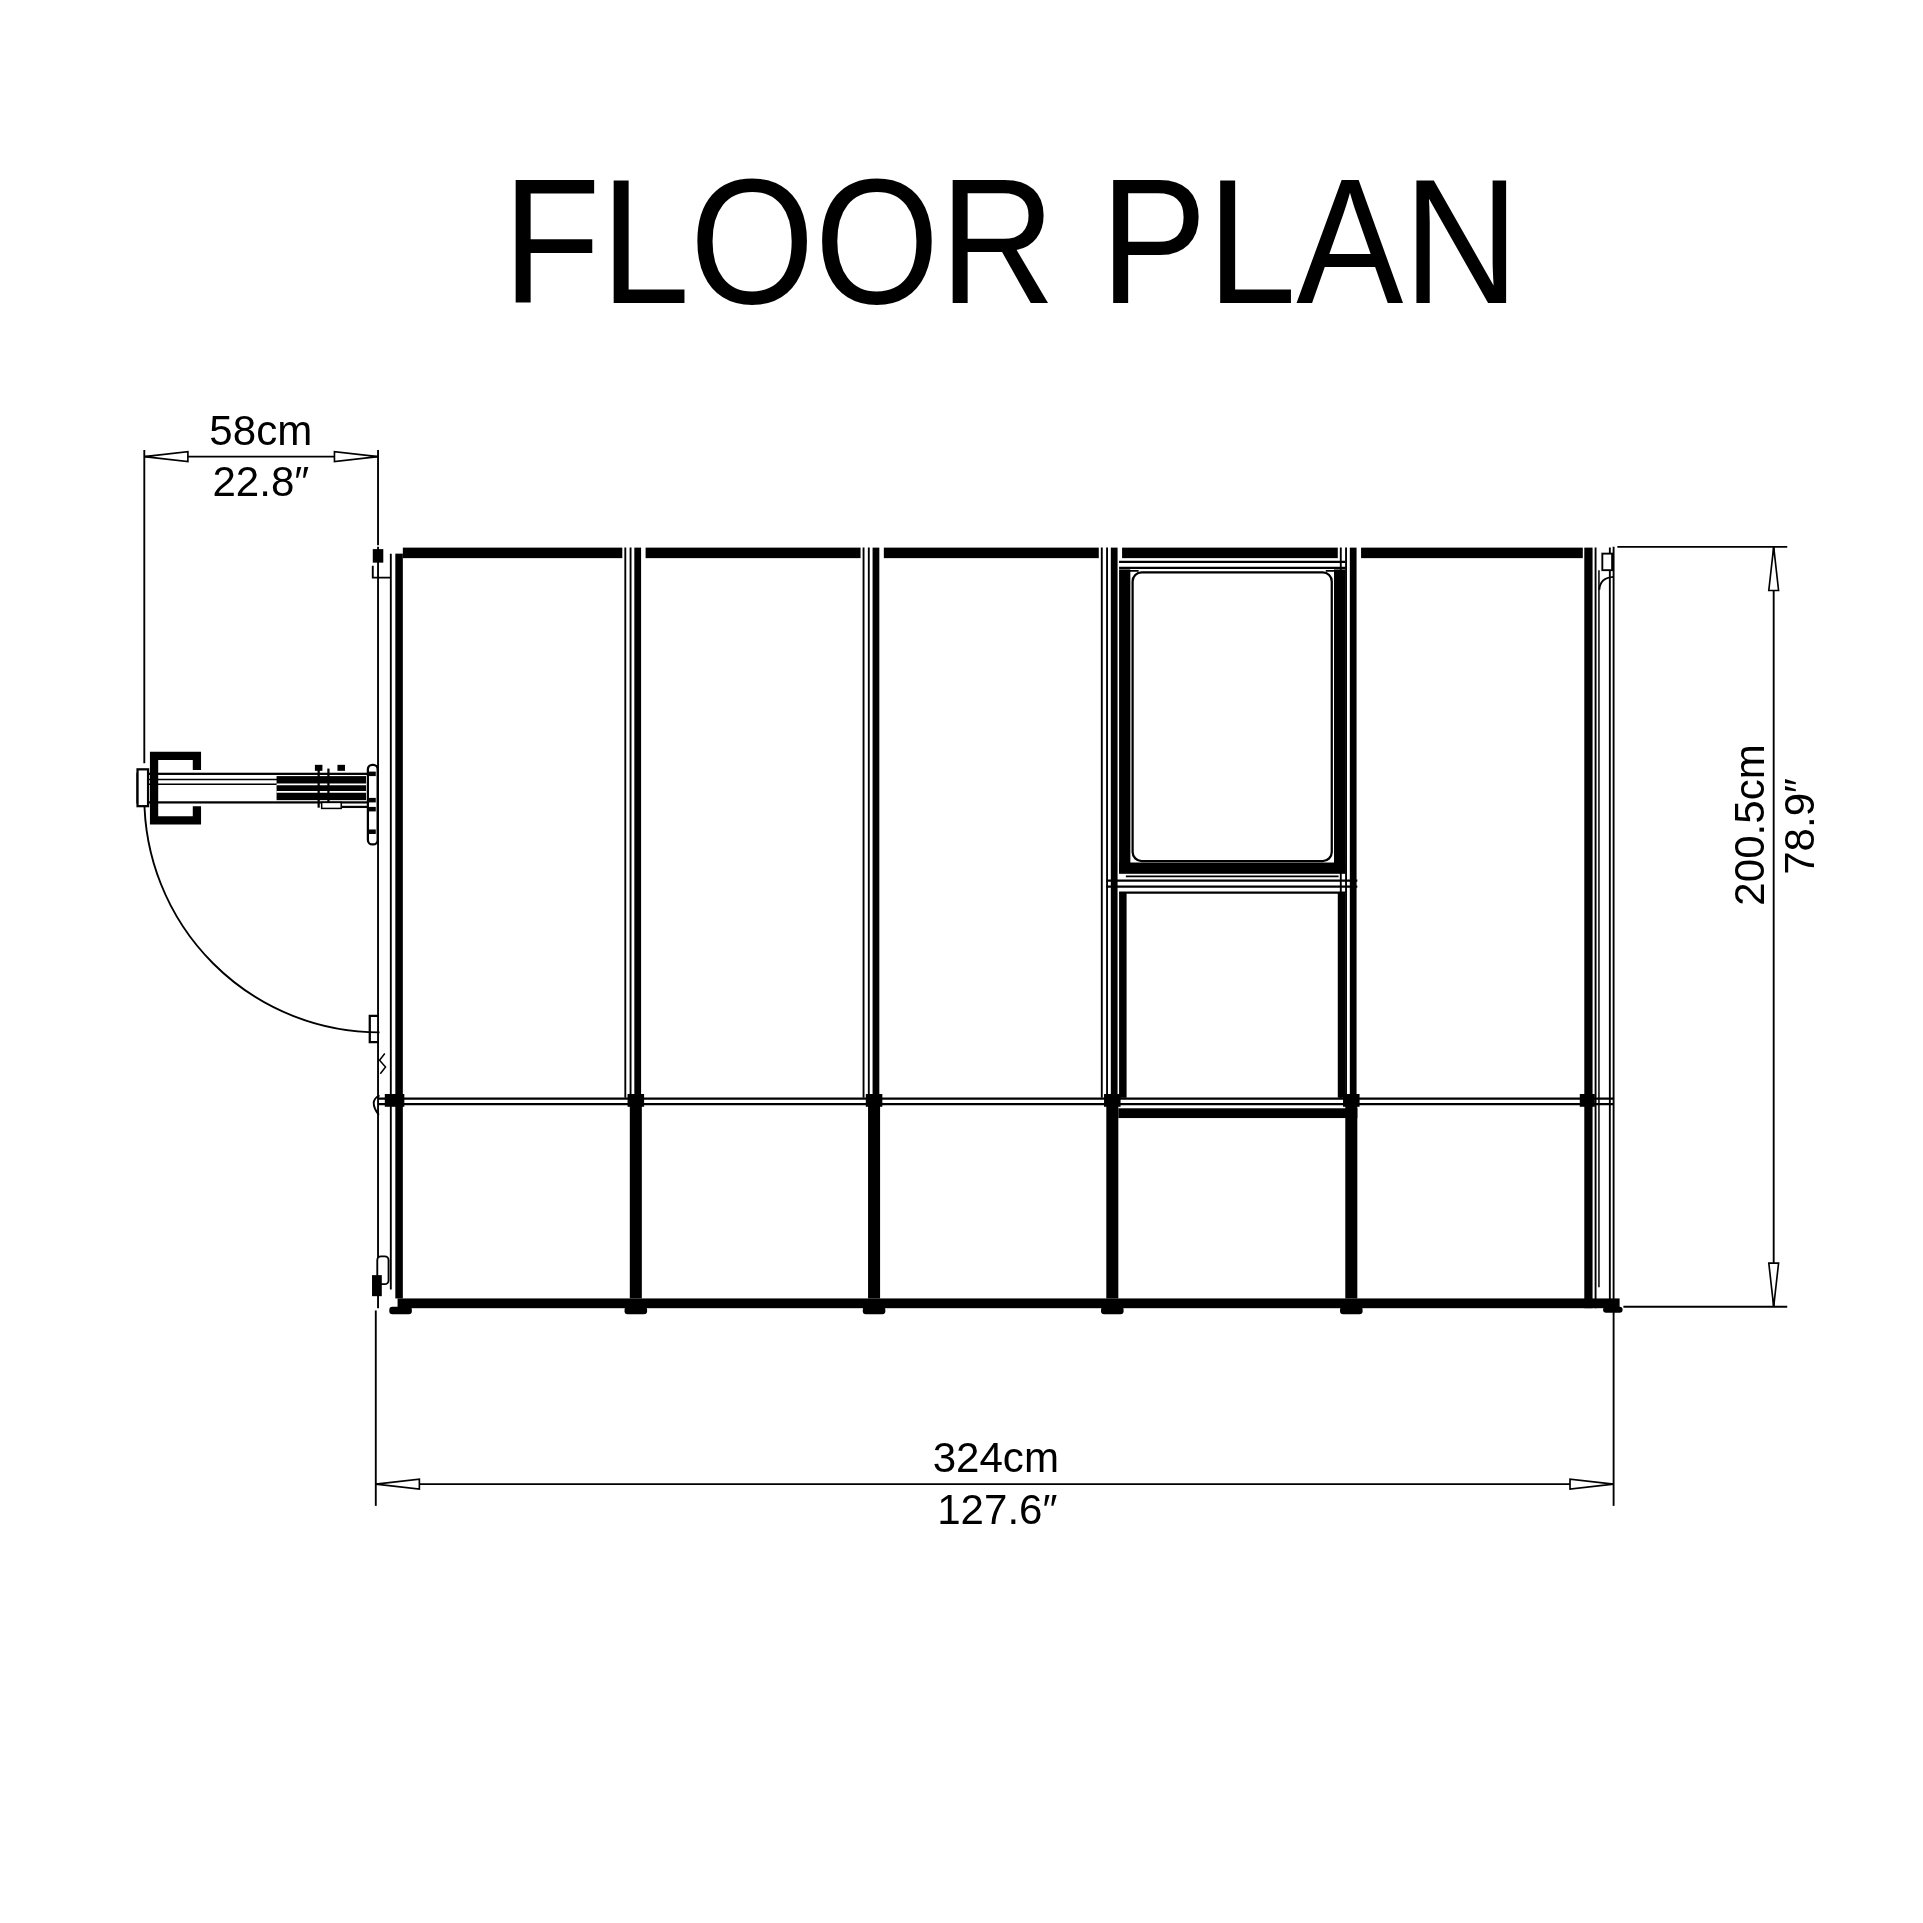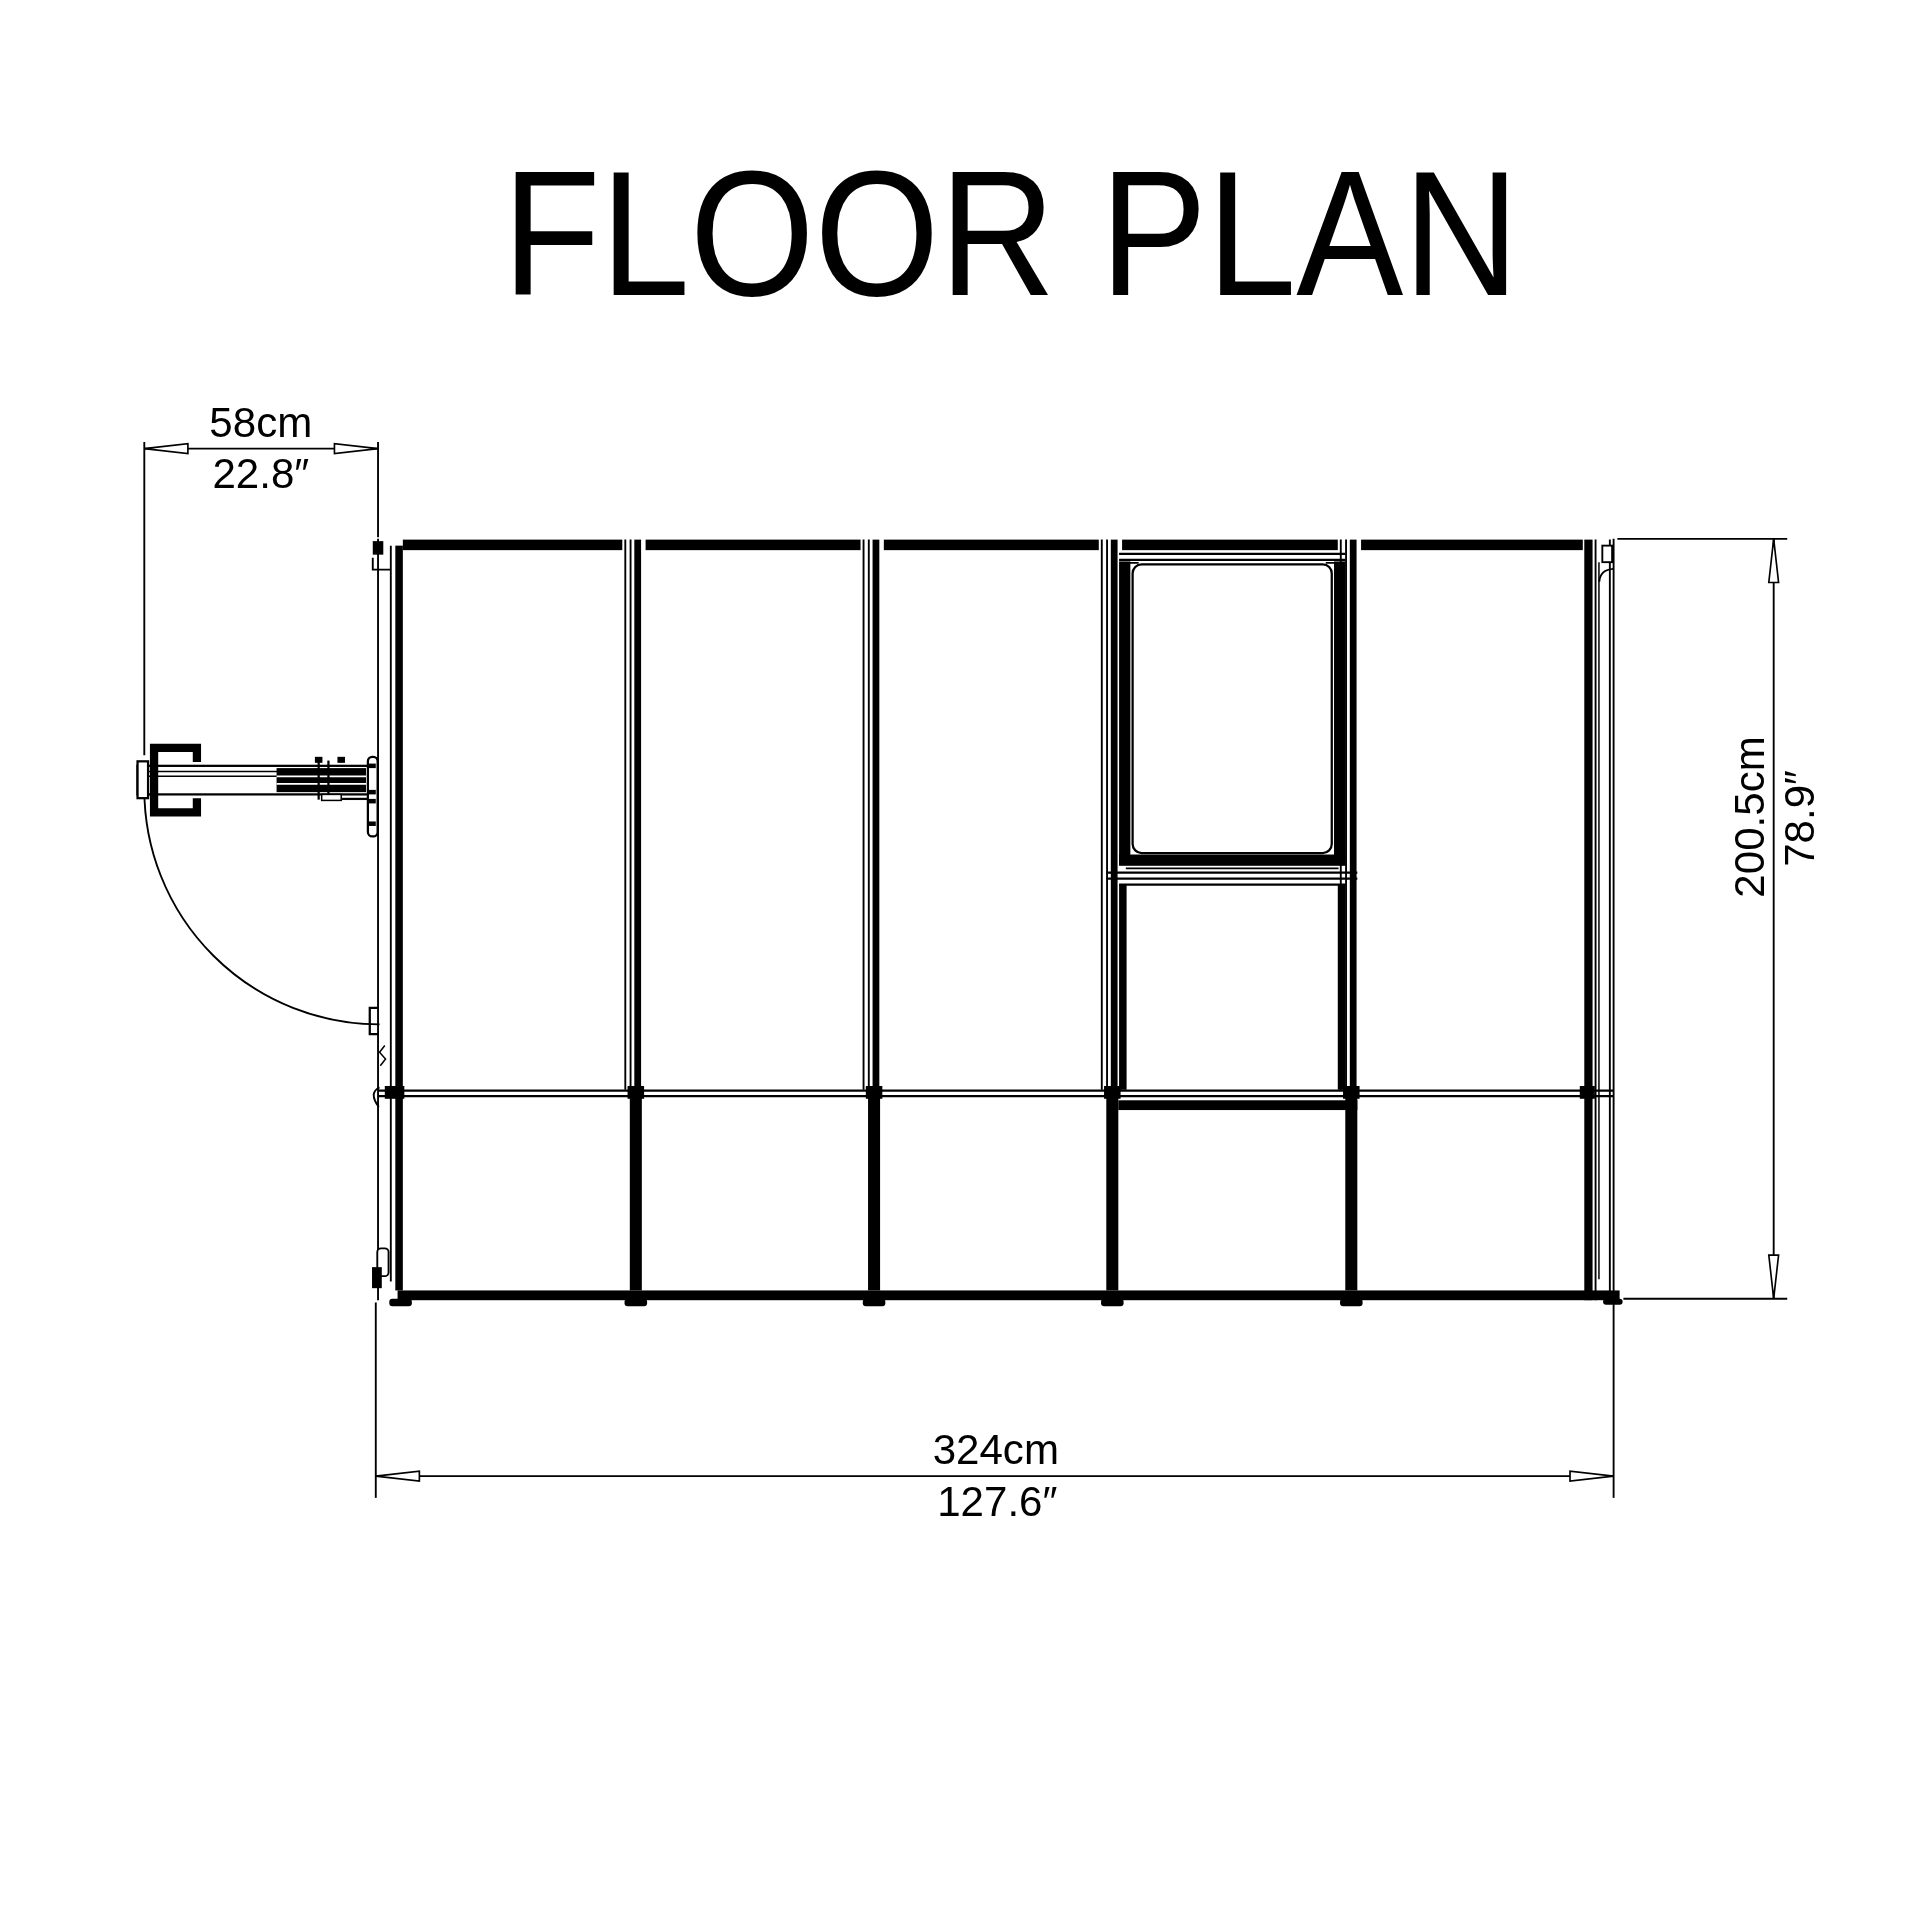--- a/index.html
+++ b/index.html
@@ -1,16 +1,16 @@
 <!DOCTYPE html>
 <html style="font-size:12px"><head>
 <meta charset="utf-8">
 <style>
   html,body{margin:0;padding:0;background:#ffffff;}
-  .page{width:1924px;height:1540px;background:#ffffff;position:relative;overflow:hidden;}
+  .page{width:1924px;height:1540px;background:#ffffff;position:relative;overflow:hidden;margin-top:8px;}
   svg{display:block;}
   text{font-family:"Liberation Sans", sans-serif;fill:#000;}
   .title-text{font-size:236px;}
   .dim-text{font-size:56px;}
   .ln{stroke:#000;fill:none;}
 </style>
 </head>
 <body>
 
 <div class="page">

